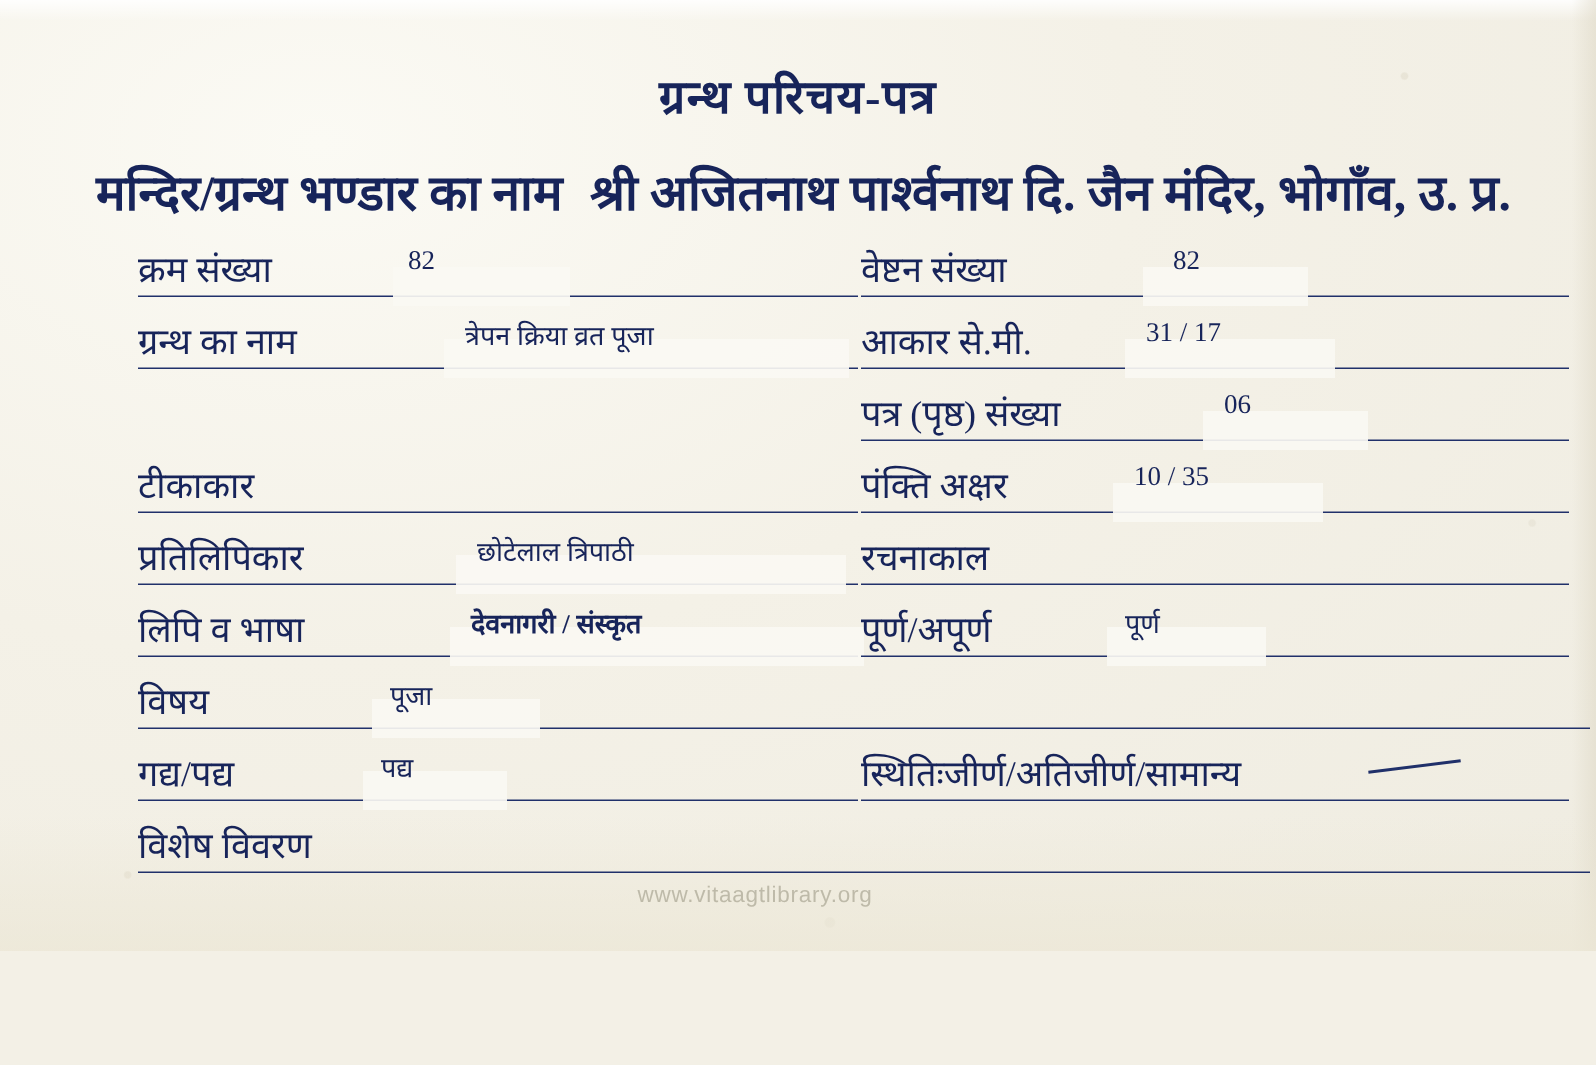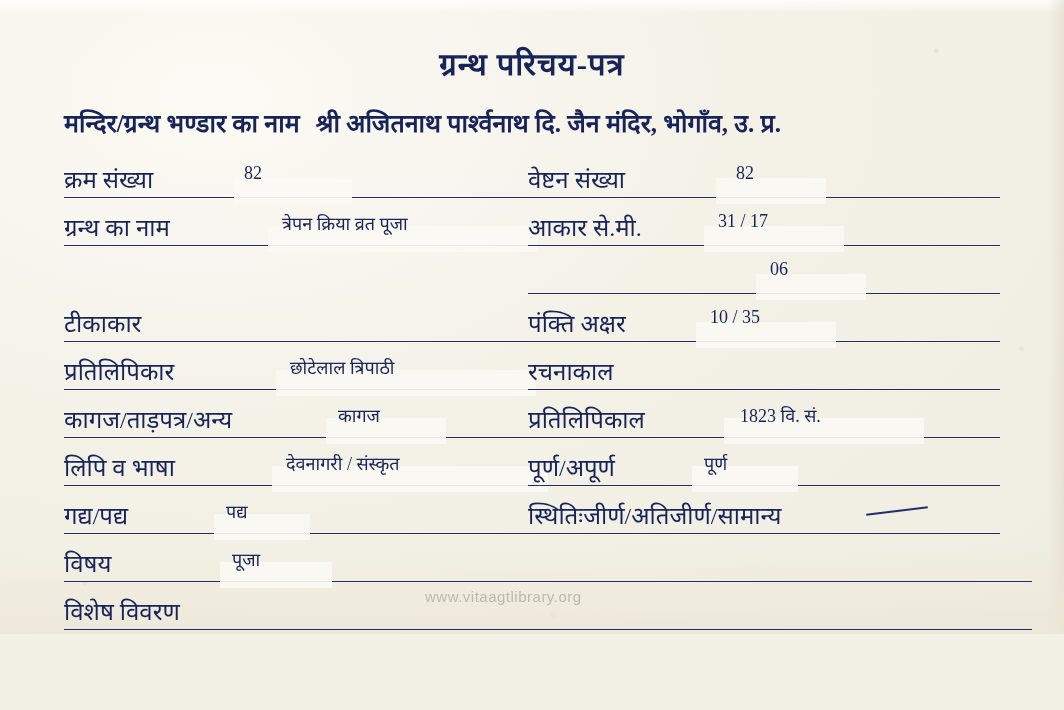--- a/index.html
+++ b/index.html
@@ -70,47 +70,48 @@
     letter-spacing: 1px;
     color: #17245a;
   }
 
   .header-line {
     position: absolute;
     top: 105px;
     left: 64px;
     width: 960px;
     font-family: "Liberation Serif", serif;
-    font-size: 25px;
+    font-size: 33px;
     font-weight: bold;
     color: #17245a;
     white-space: nowrap;
   }
   .header-line .hdr-label { margin-right: 10px; }
   .header-line .hdr-value { font-weight: bold; }
 
   .form {
     position: absolute;
     top: 160px;
     left: 64px;
     width: 968px;
   }
 
   .row {
     position: relative;
     height: 48px;
+    margin-left: 28px;
   }
 
   .cell {
     position: absolute;
     top: 0;
     height: 48px;
   }
   .cell.left  { left: 0;   width: 480px; }
-  .cell.right { left: 464px; width: 478px; }
+  .cell.right { left: 482px; width: 478px; }
   .cell.full  { left: 0;   width: 968px; }
 
   .lbl {
     position: absolute;
     top: 2px;
     left: 0;
     font-family: "Liberation Serif", serif;
     font-size: 24px;
     color: #17245a;
     white-space: nowrap;
@@ -203,20 +204,21 @@
       <div class="cell right">
         <span class="lbl">आकार से.मी.</span>
         <div class="rule short"></div>
         <div class="mask" style="left:176px;width:140px;"></div>
         <span class="val" style="left:190px;">31 / 17</span>
       </div>
     </div>
 
     <div class="row">
       <div class="cell right">
+        <span class="lbl">पत्र (पृष्ठ) संख्या</span>
         <div class="rule short"></div>
         <div class="mask" style="left:228px;width:110px;"></div>
         <span class="val" style="left:242px;">06</span>
       </div>
     </div>
 
     <div class="row">
       <div class="cell left">
         <span class="lbl">टीकाकार</span>
         <div class="rule"></div>
@@ -237,75 +239,61 @@
         <div class="mask" style="left:212px;width:260px;"></div>
         <span class="val" style="left:226px;">छोटेलाल त्रिपाठी</span>
       </div>
       <div class="cell right">
         <span class="lbl">रचनाकाल</span>
         <div class="rule short"></div>
         <span class="val" style="left:160px;"></span>
       </div>
     </div>
 
-    <div class="row">
-      <div class="cell left">
-        <span class="lbl">कागज/ताड़पत्र/अन्य</span>
-        <div class="rule"></div>
-        <div class="mask" style="left:262px;width:120px;"></div>
-        <span class="val" style="left:274px;">कागज</span>
-      </div>
-      <div class="cell right">
-        <span class="lbl">प्रतिलिपिकाल</span>
-        <div class="rule short"></div>
-        <div class="mask" style="left:196px;width:200px;"></div>
-        <span class="val" style="left:212px;">1823 वि. सं.</span>
-      </div>
-    </div>
 
     <div class="row">
       <div class="cell left">
         <span class="lbl">लिपि व भाषा</span>
         <div class="rule"></div>
         <div class="mask" style="left:208px;width:276px;"></div>
-        <span class="val" style="left:222px;">देवनागरी / संस्कृत</span>
+        <span class="val" style="left:222px;font-weight:bold;">देवनागरी / संस्कृत</span>
       </div>
       <div class="cell right">
         <span class="lbl">पूर्ण/अपूर्ण</span>
         <div class="rule short"></div>
         <div class="mask" style="left:164px;width:106px;"></div>
         <span class="val" style="left:176px;text-align:center;">पूर्ण</span>
       </div>
     </div>
 
     <div class="row">
+      <div class="cell full">
+        <span class="lbl">विषय</span>
+        <div class="rule"></div>
+        <div class="mask" style="left:156px;width:112px;"></div>
+        <span class="val" style="left:168px;">पूजा</span>
+      </div>
+    </div>
+
+    <div class="row">
       <div class="cell left">
         <span class="lbl">गद्य/पद्य</span>
         <div class="rule"></div>
         <div class="mask" style="left:150px;width:96px;"></div>
         <span class="val" style="left:162px;">पद्य</span>
       </div>
       <div class="cell right">
         <span class="lbl">स्थितिःजीर्ण/अतिजीर्ण/सामान्य</span>
         <div class="rule short"></div>
         <div class="strike" style="left:338px;top:14px;width:62px;"></div>
       </div>
     </div>
 
     <div class="row">
       <div class="cell full">
-        <span class="lbl">विषय</span>
-        <div class="rule"></div>
-        <div class="mask" style="left:156px;width:112px;"></div>
-        <span class="val" style="left:168px;">पूजा</span>
-      </div>
-    </div>
-
-    <div class="row">
-      <div class="cell full">
         <span class="lbl">विशेष विवरण</span>
         <div class="rule"></div>
         <span class="val" style="left:200px;"></span>
       </div>
     </div>
 
   </div>
 
   <div class="watermark">www.vitaagtlibrary.org</div>
 </div>

